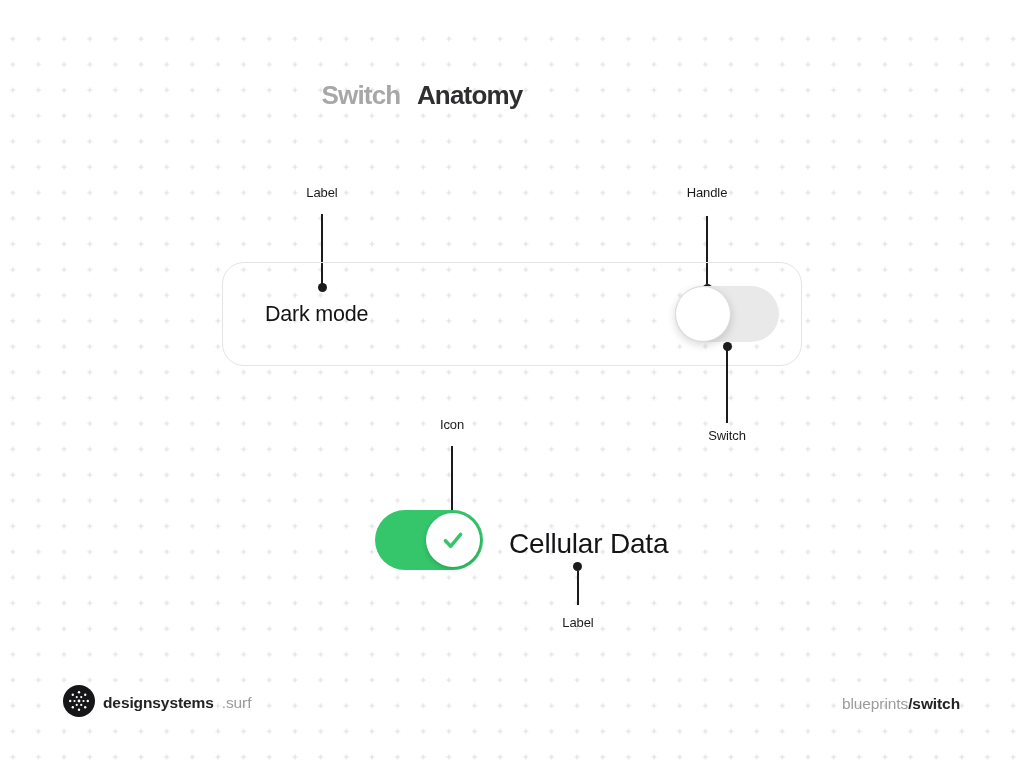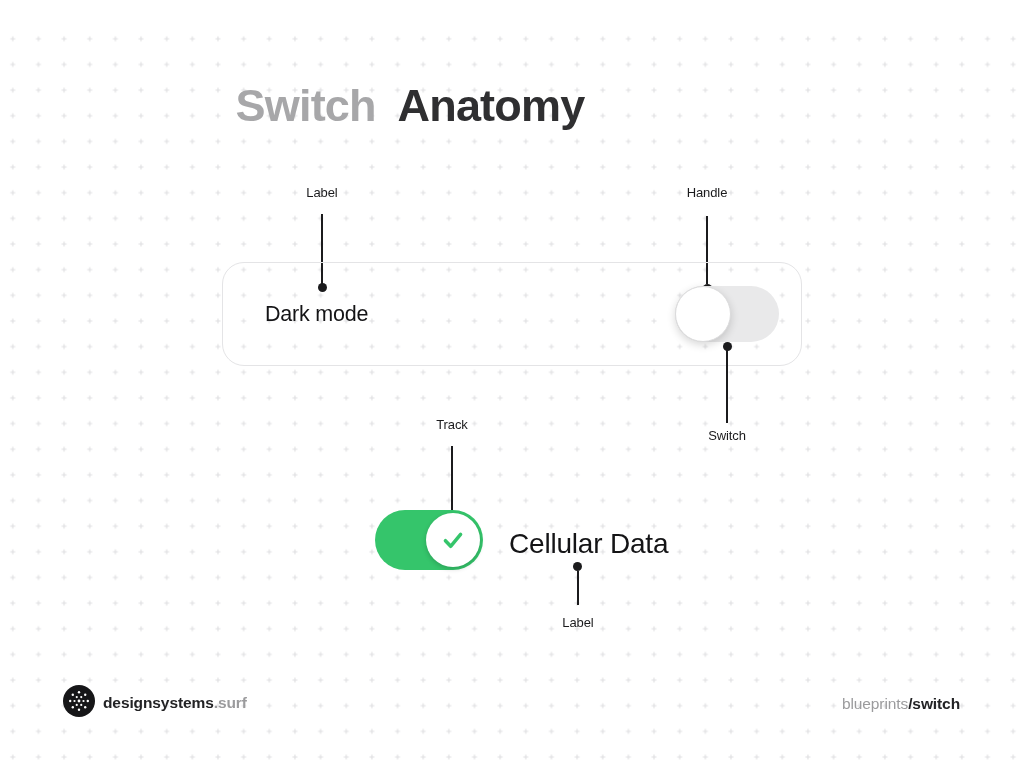--- a/index.html
+++ b/index.html
@@ -16,22 +16,22 @@
   body{
     font-family:"Liberation Sans","DejaVu Sans",sans-serif;
     background:#ffffff;
     overflow:hidden;
   }
   .stage{position:relative;width:1024px;height:768px;background:#fff;}
   .dotgrid{position:absolute;left:0;top:26px;pointer-events:none;}
 
   
   .title{
-    position:absolute;top:80px;left:0;width:820px;
-    text-align:center;font-size:45px;font-weight:700;letter-spacing:-0.8px;
+    position:absolute;top:80px;left:12px;width:820px;
+    text-align:center;font-size:26px;font-weight:700;letter-spacing:-0.8px;
     white-space:nowrap;
   }
   .title .muted{color:var(--title-muted);}
   .title .strong{color:#2F2F31;margin-left:10px;}
 
   
   .callout-text{
     position:absolute;width:120px;text-align:center;
     font-size:13px;font-weight:500;color:var(--ink);letter-spacing:-0.1px;
   }
@@ -79,21 +79,21 @@
     font-size:28px;color:#141416;letter-spacing:-0.2px;font-weight:500;
   }
 
   
   .footer-left{
     position:absolute;left:63px;top:687px;height:32px;
     display:flex;align-items:center;gap:8px;
   }
   .footer-left .brand{font-size:15.5px;letter-spacing:-0.1px;}
   .footer-left .brand .strong{color:#232325;font-weight:600;}
-  .footer-left .brand .muted{color:var(--text-muted);font-weight:700;}
+  .footer-left .brand .muted{color:var(--text-muted);font-weight:400;margin-left:8px;}
   .footer-right{
     position:absolute;right:64px;top:695px;font-size:15.5px;letter-spacing:-0.1px;
     white-space:nowrap;
   }
   .footer-right .muted{color:var(--text-muted);font-weight:400;}
   .footer-right .strong{color:#232325;font-weight:600;}
 </style>
 </head>
 <body>
 
@@ -126,21 +126,21 @@
     <div class="switch-off" role="switch" aria-checked="false">
       <div class="track"></div>
       <div class="handle"></div>
     </div>
   </div>
 
   <div class="callout-dot" style="left:723px;top:342px"></div>
   <div class="callout-line" style="left:726px;top:350px;height:73px"></div>
   <div class="callout-text" style="left:667px;top:428px">Switch</div>
 
-  <div class="callout-text" style="left:392px;top:417px">Track</div>
+  <div class="callout-text" style="left:392px;top:417px">Icon</div>
   <div class="callout-line" style="left:451px;top:446px;height:68px"></div>
   <div class="callout-dot" style="left:448px;top:515px"></div>
 
   <div class="switch-on" role="switch" aria-checked="true">
     <div class="track"></div>
     <div class="handle">
       <span>
         <svg width="28" height="28" viewBox="0 0 24 24">
           <path d="M5.5 12.6 L10 17.4 L18.5 7.2" fill="none" stroke="currentColor" stroke-width="3" stroke-linecap="round" stroke-linejoin="round"></path>
         </svg>

